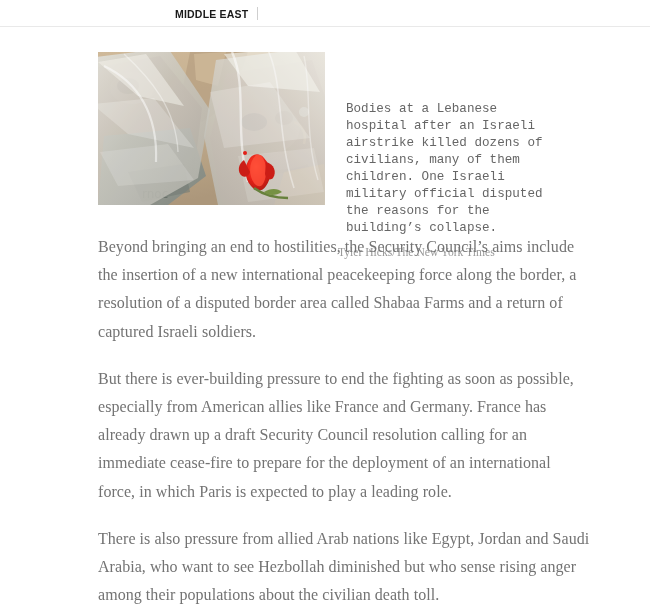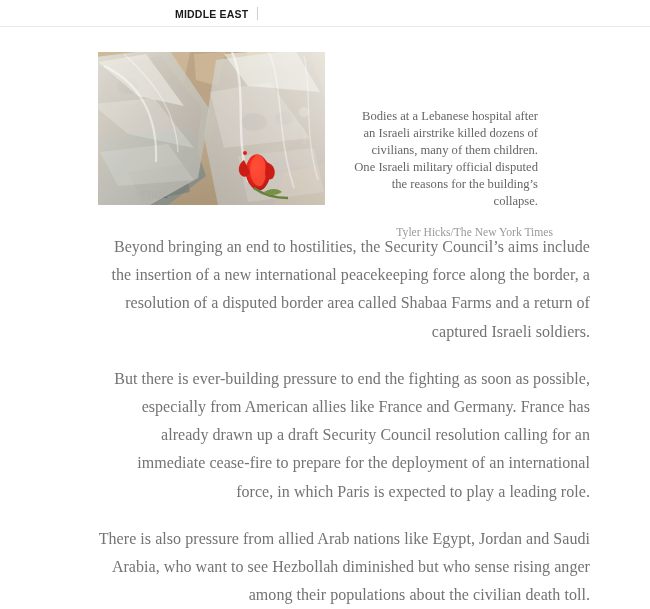--- a/index.html
+++ b/index.html
@@ -13,21 +13,20 @@
     overflow: hidden;
     font-family: "Liberation Serif", serif;
     -webkit-font-smoothing: antialiased;
   }
 
   .page {
     position: relative;
     width: 650px;
     height: 609px;
     background: #ffffff;
-    text-align: right;
   }
 
   
   .topbar {
     position: absolute;
     top: 0;
     left: 0;
     width: 650px;
     height: 27px;
     box-sizing: border-box;
@@ -81,25 +80,25 @@
   }
   .photo svg { display: block; width: 100%; height: 100%; }
 
   .caption {
     position: absolute;
     left: 338px;
     top: 93px;
     width: 215px;
   }
   .caption-text {
-    font-family: Liberation Serif, serif;
+    font-family: Liberation Mono, monospace;
     font-size: 12.6px;
     line-height: 17px;
     color: #666666;
-    margin: 15px;
+    margin: 8px;
   }
   .credit {
     font-family: "Liberation Serif", serif;
     font-size: 11.6px;
     line-height: 16px;
     color: #999999;
     margin: 1px 0 0 0;
   }
 
   

